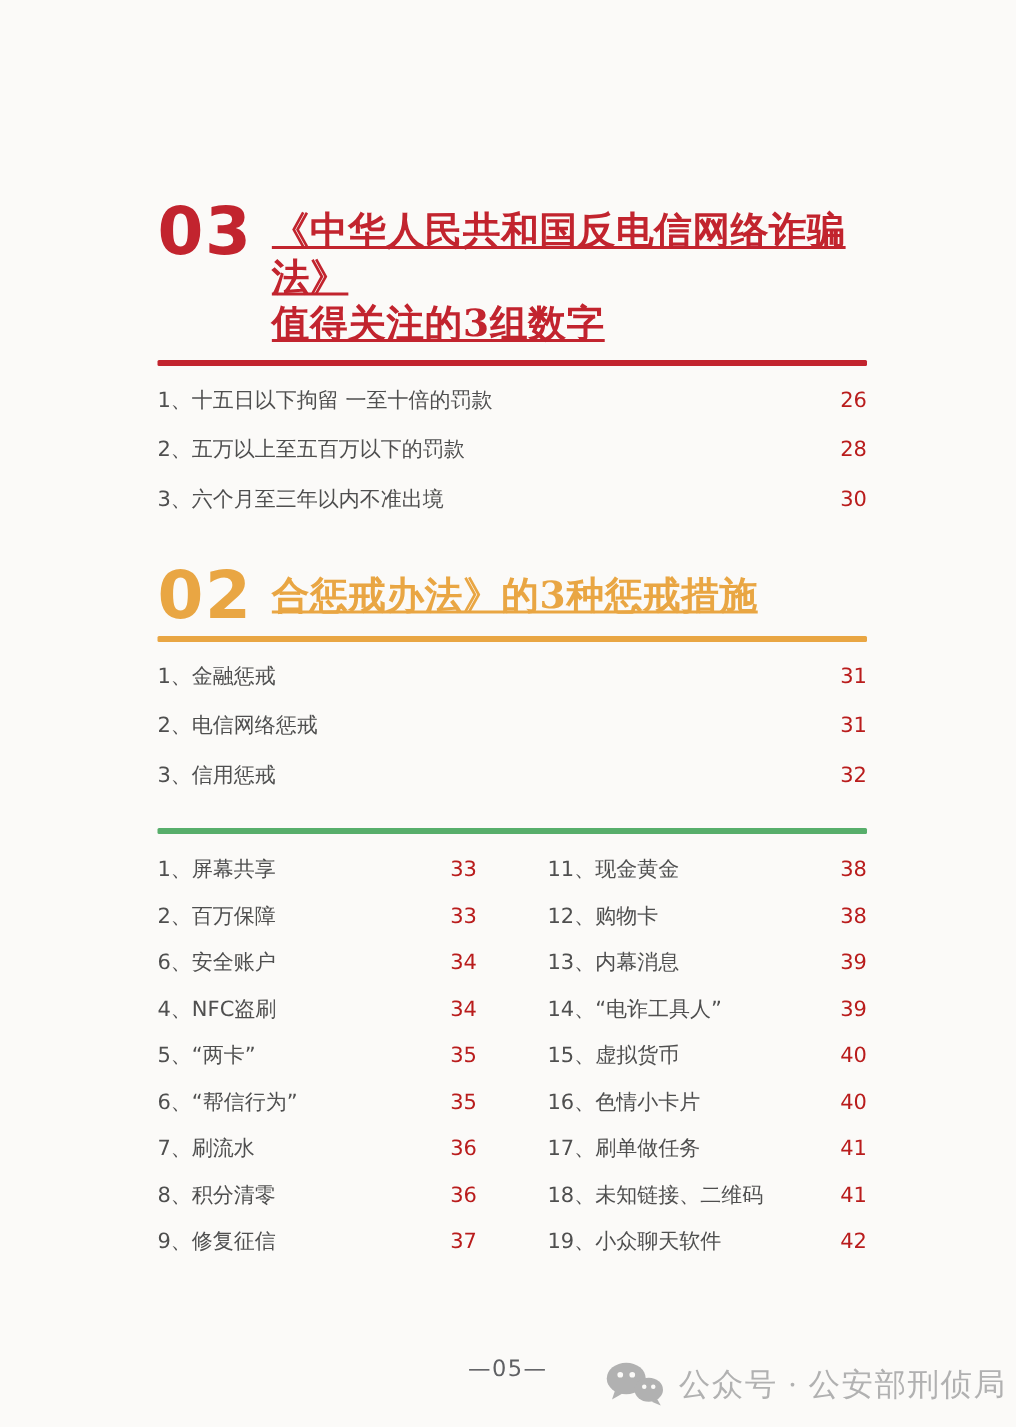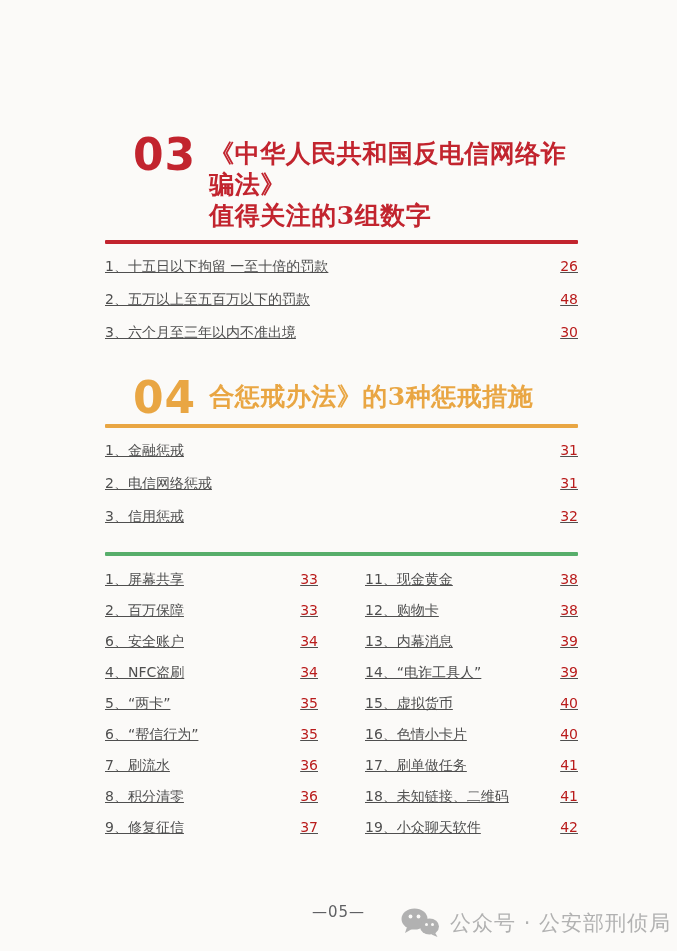--- a/index.html
+++ b/index.html
@@ -5,67 +5,68 @@
   html,body{margin:0;padding:0;}
   body{
     width:677px;height:951px;
     background:#fbfaf8;
     font-family:"DejaVu Sans","Liberation Sans",sans-serif;
     position:relative;overflow:hidden;
   }
   .content{position:absolute;left:105px;top:138px;width:473px;}
 
   .section{display:block;}
-  .sec-header{display:flex;align-items:flex-start;gap:13px;margin-left:28px;}
+  .sec-header{display:flex;align-items:flex-start;gap:13px;}
   .sec-number{
     font-size:44px;font-weight:bold;line-height:34px;letter-spacing:1px;
     font-family:"DejaVu Sans","Liberation Sans",sans-serif;
   }
   .sec-title{
     font-weight:bold;font-size:25px;line-height:31px;
     font-family:"DejaVu Serif","Liberation Serif",serif;
     letter-spacing:0.5px;
+    text-decoration:underline;
   }
   .rule{height:4px;margin-top:9px;border-radius:1px;}
 
   .s03 .sec-number,.s03 .sec-title{color:#c2242e;}
   .s03 .rule{background:#c2242e;}
   .s04 .sec-number,.s04 .sec-title{color:#e9a643;}
   .s04 .rule{background:#e9a643;}
   .s05 .sec-number,.s05 .sec-title{color:#57ae6b;}
   .s05 .rule{background:#57ae6b;}
 
   .s04{margin-top:31px;}
   .s05{margin-top:18px;}
   .s05 .sec-header{align-items:center;}
   .s05 .sec-title{font-size:26px;line-height:40px;}
   .s05 .sec-number{line-height:40px;}
 
   .items{margin-top:7px;}
   .toc-row{
     display:flex;justify-content:space-between;align-items:baseline;
-    font-size:14px;color:#4f4f4f;padding:7px 0 8px 0;text-decoration:underline;
+    font-size:14px;color:#4f4f4f;padding:7px 0 8px 0;
   }
   .toc-label{white-space:nowrap;}
   .toc-page{color:#b91c1c;}
 
   .kw-grid{
     display:grid;grid-template-columns:1fr 1fr;column-gap:47px;
     margin-top:9px;
   }
   .kw-col .toc-row{padding:6px 0 7px 0;text-align:right;}
 
   .page-indicator{
     position:absolute;left:0;right:0;bottom:30px;text-align:center;
     color:#5f6063;font-size:15px;letter-spacing:1px;
   }
   .watermark{
     position:absolute;right:6px;bottom:13px;
     display:flex;align-items:center;gap:9px;
-    color:#b1b1b1;font-size:21px;font-weight:500;letter-spacing:1px;
+    color:#b1b1b1;font-size:21px;font-weight:500;letter-spacing:1px;font-family:Liberation Serif, serif;
   }
   .wechat-icon{display:inline-block;line-height:0;}
 </style>
 </head>
 <body>
 
 <div class="content">
 
   <div class="section s03">
     <div class="sec-header">
@@ -76,32 +77,32 @@
       </div>
     </div>
     <div class="rule"></div>
     <div class="items">
       <div class="toc-row">
         <span class="toc-label">1、十五日以下拘留 一至十倍的罚款</span>
         <span class="toc-page">26</span>
       </div>
       <div class="toc-row">
         <span class="toc-label">2、五万以上至五百万以下的罚款</span>
-        <span class="toc-page">48</span>
+        <span class="toc-page">28</span>
       </div>
       <div class="toc-row">
         <span class="toc-label">3、六个月至三年以内不准出境</span>
         <span class="toc-page">30</span>
       </div>
     </div>
   </div>
 
   <div class="section s04">
     <div class="sec-header">
-      <div class="sec-number">04</div>
+      <div class="sec-number">02</div>
       <div class="sec-title">
         <div>合惩戒办法》的3种惩戒措施</div>
       </div>
     </div>
     <div class="rule"></div>
     <div class="items">
       <div class="toc-row">
         <span class="toc-label">1、金融惩戒</span>
         <span class="toc-page">31</span>
       </div>

